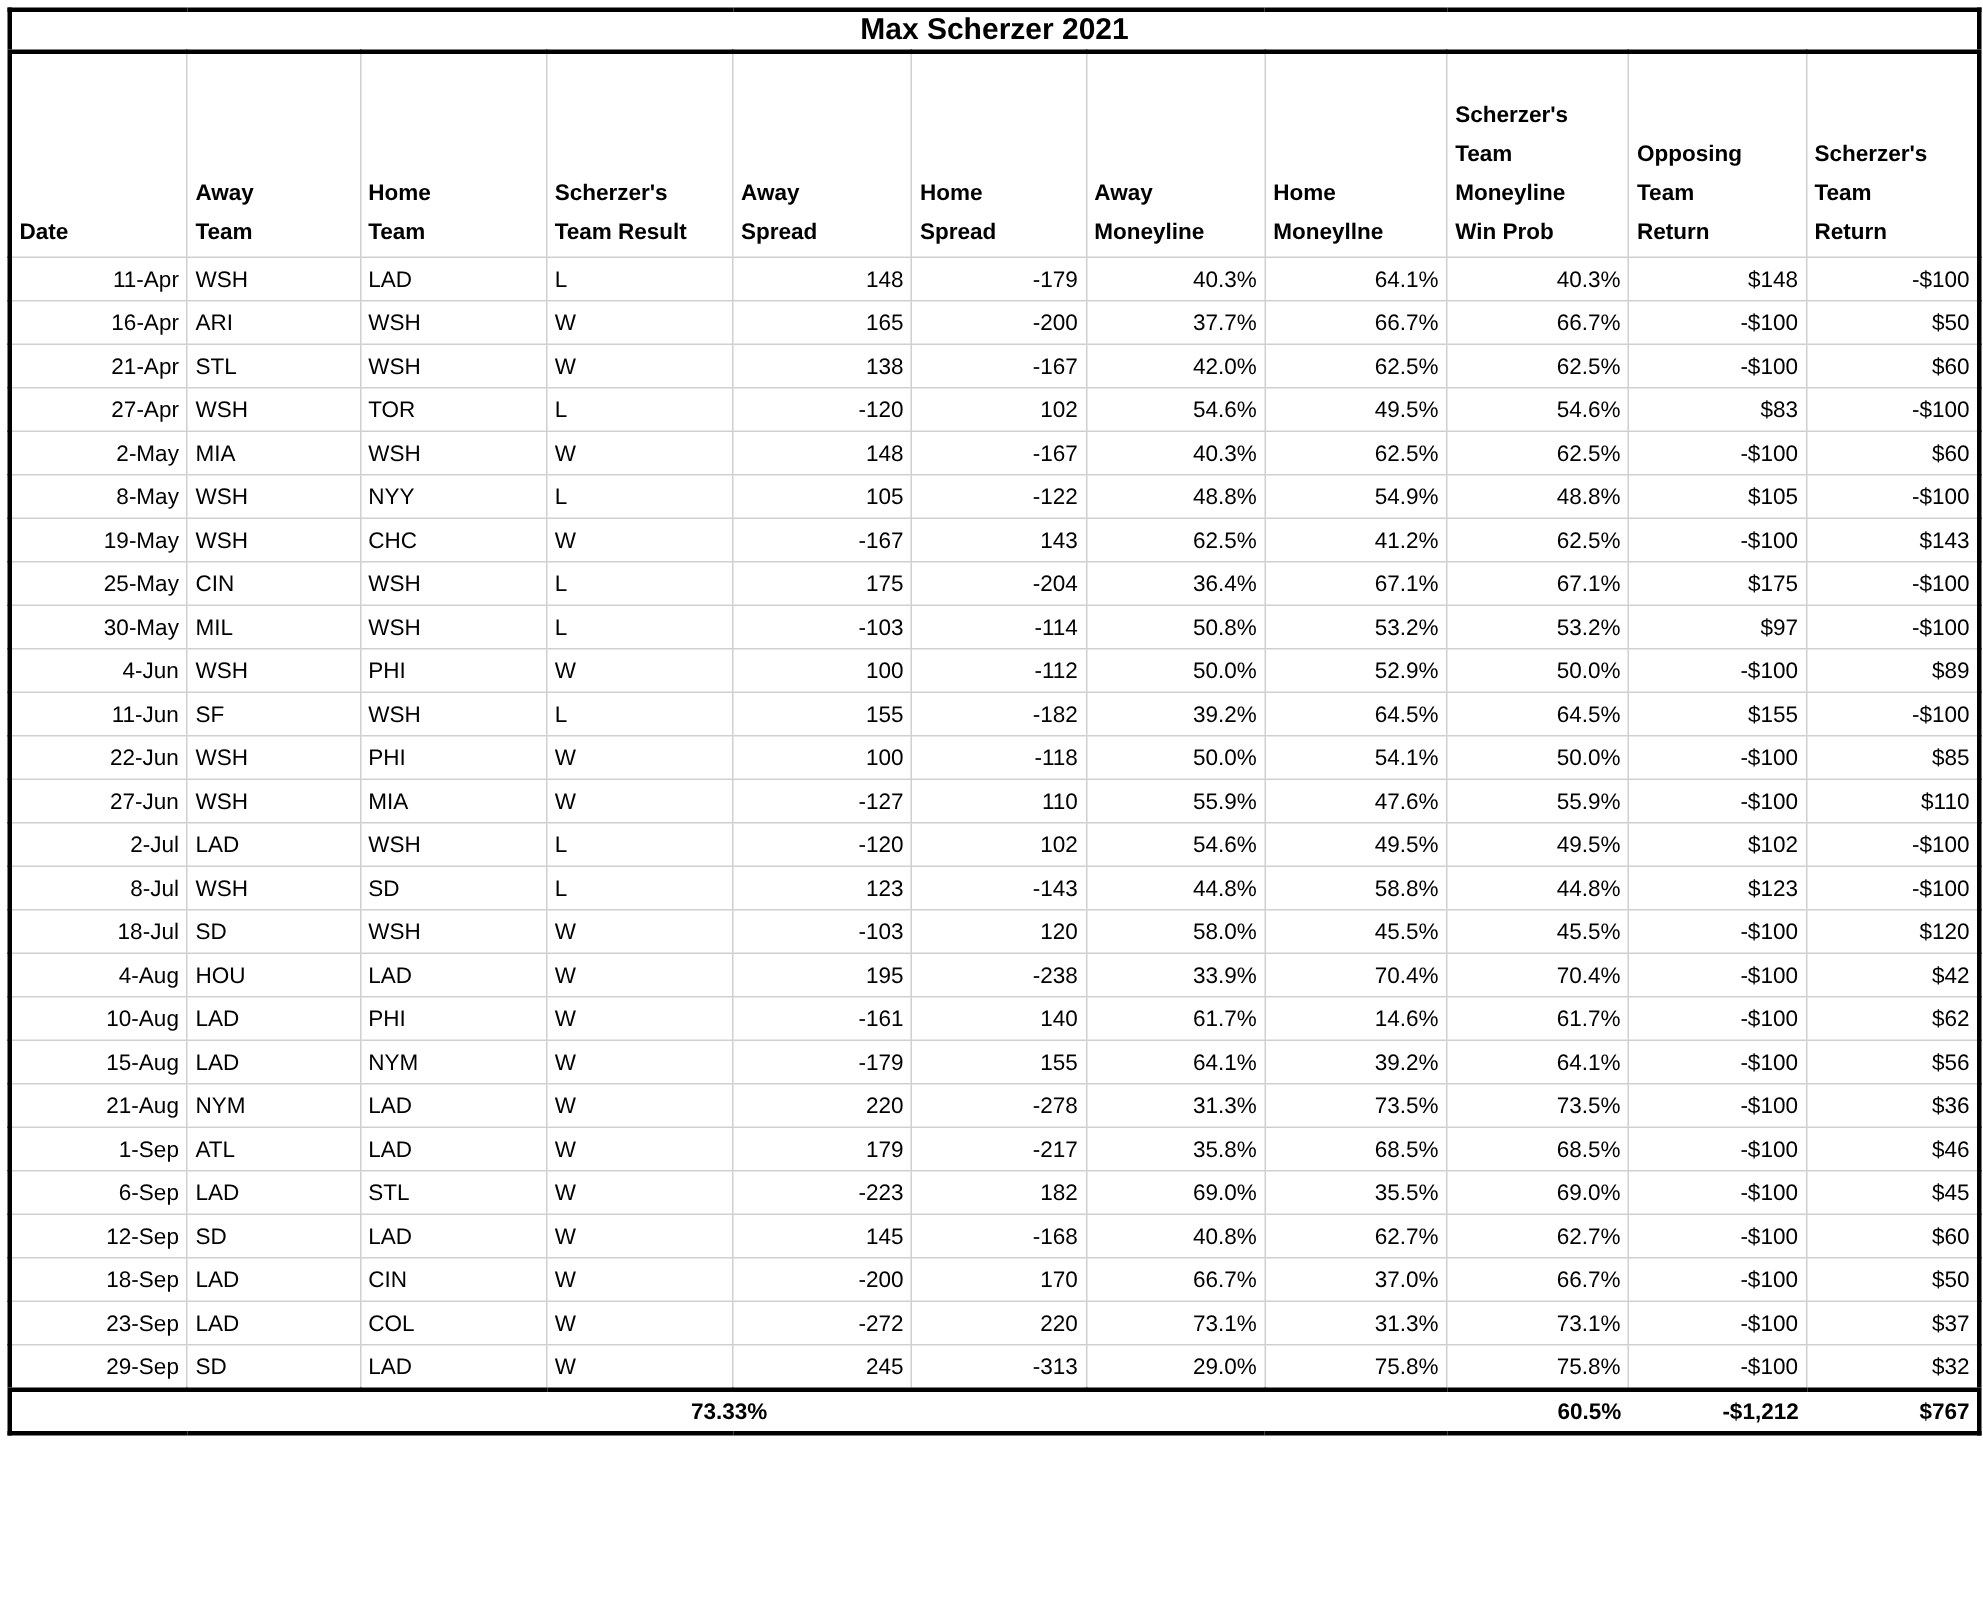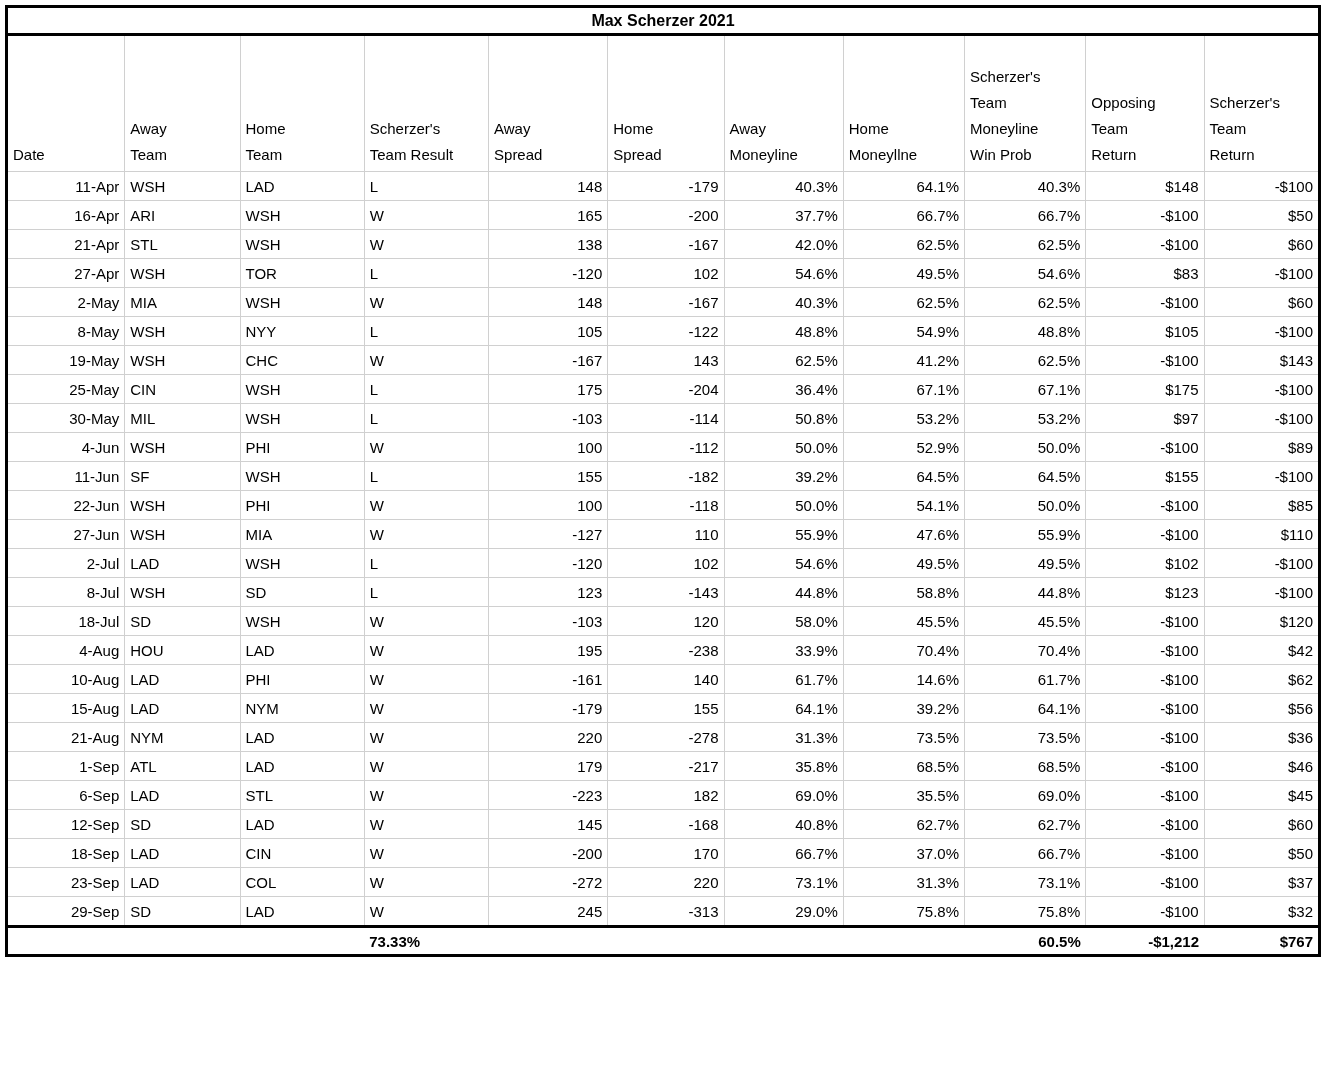--- a/index.html
+++ b/index.html
@@ -39,40 +39,40 @@
     padding: 0 5px;
     font-size: 15px;
     overflow: hidden;
     white-space: nowrap;
   }
   tr.title-row td {
     border: none;
     border-bottom: 3px solid #000000;
     text-align: center;
     font-weight: bold;
-    font-size: 16px;
+    font-size: 20px;
     height: 25px;
     vertical-align: middle;
   }
   tr.header-row th {
     height: 132px;
     vertical-align: bottom;
     text-align: left;
-    font-weight: normal;
+    font-weight: bold;
     white-space: pre-line;
     line-height: 26px;
     padding-bottom: 3px;
   }
   tbody td {
     height: 28px;
     vertical-align: middle;
   }
   td.left, th.left   { text-align: left; }
   td.right, th.right { text-align: right; }
-  td.center          { }
+  td.center          { text-align: center; }
   tr.footer-row td {
     border: none;
     border-top: 3px solid #000000;
     height: 26px;
     font-weight: bold;
     vertical-align: middle;
     font-size: 15px;
   }
 </style>
 </head>

